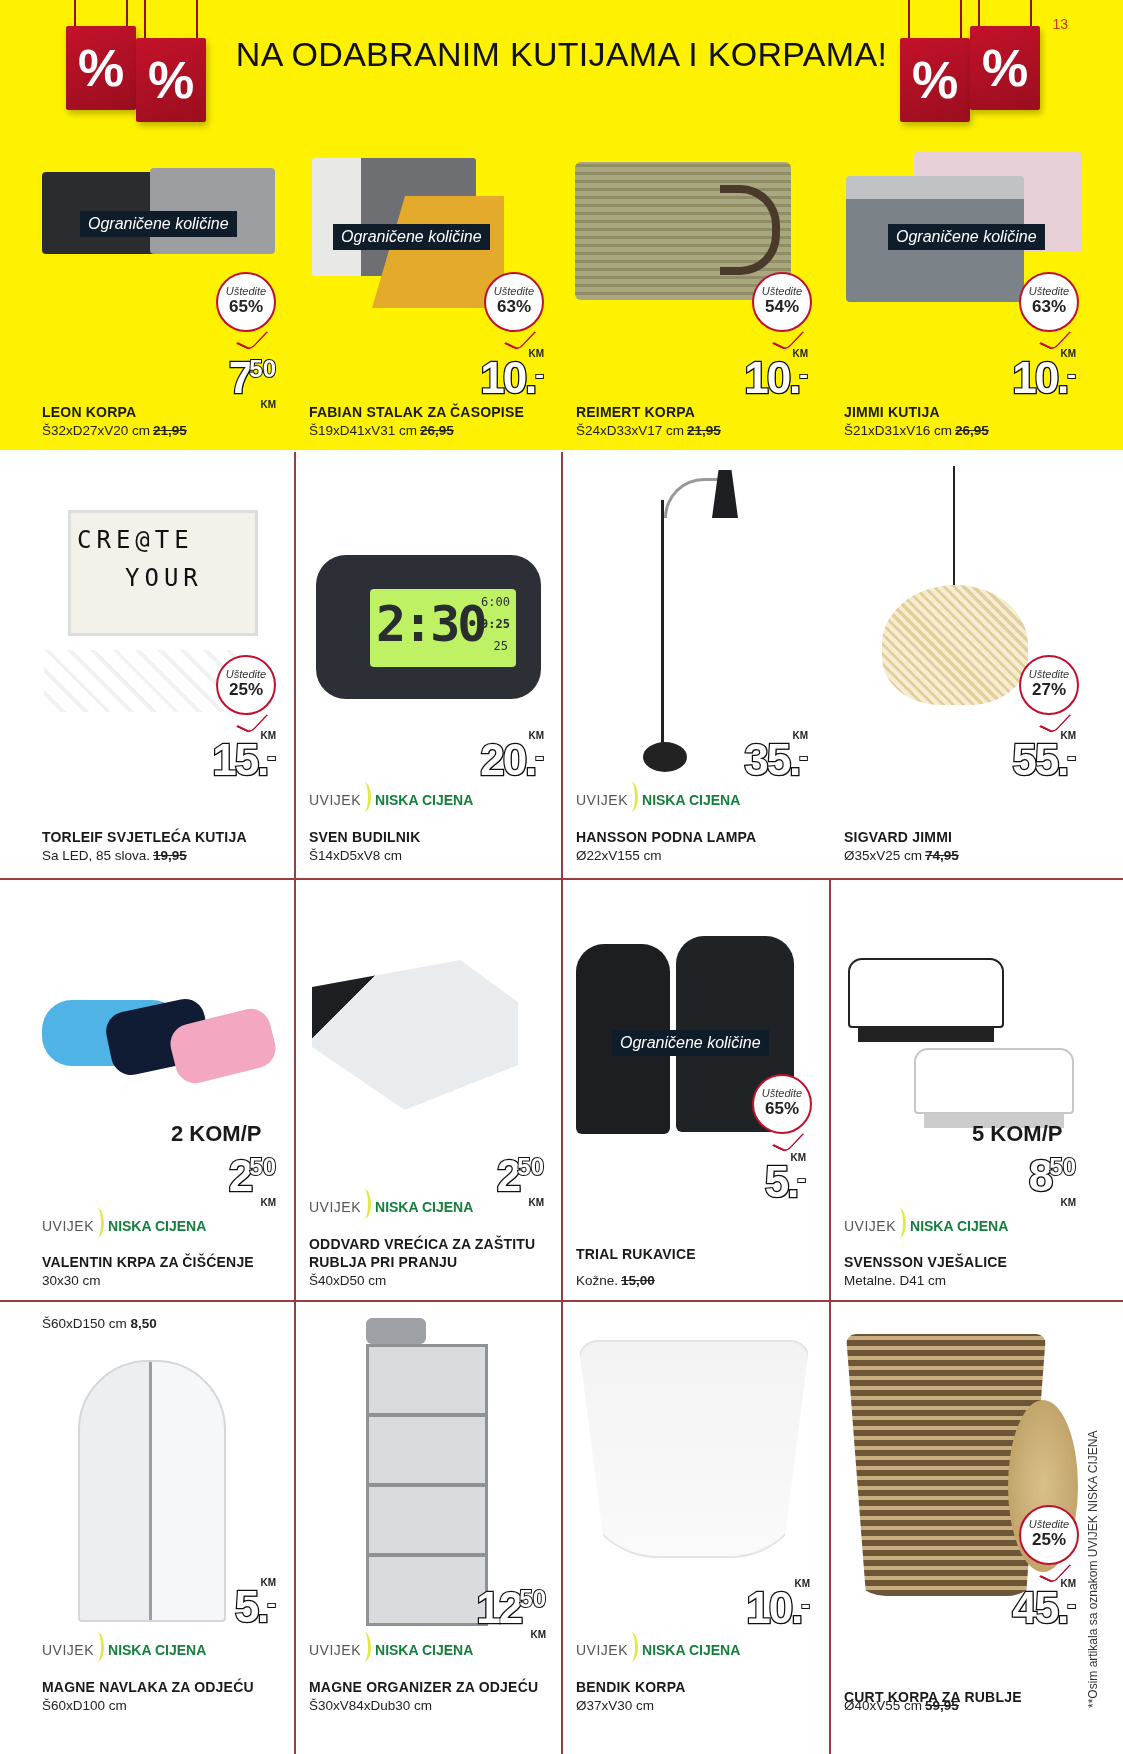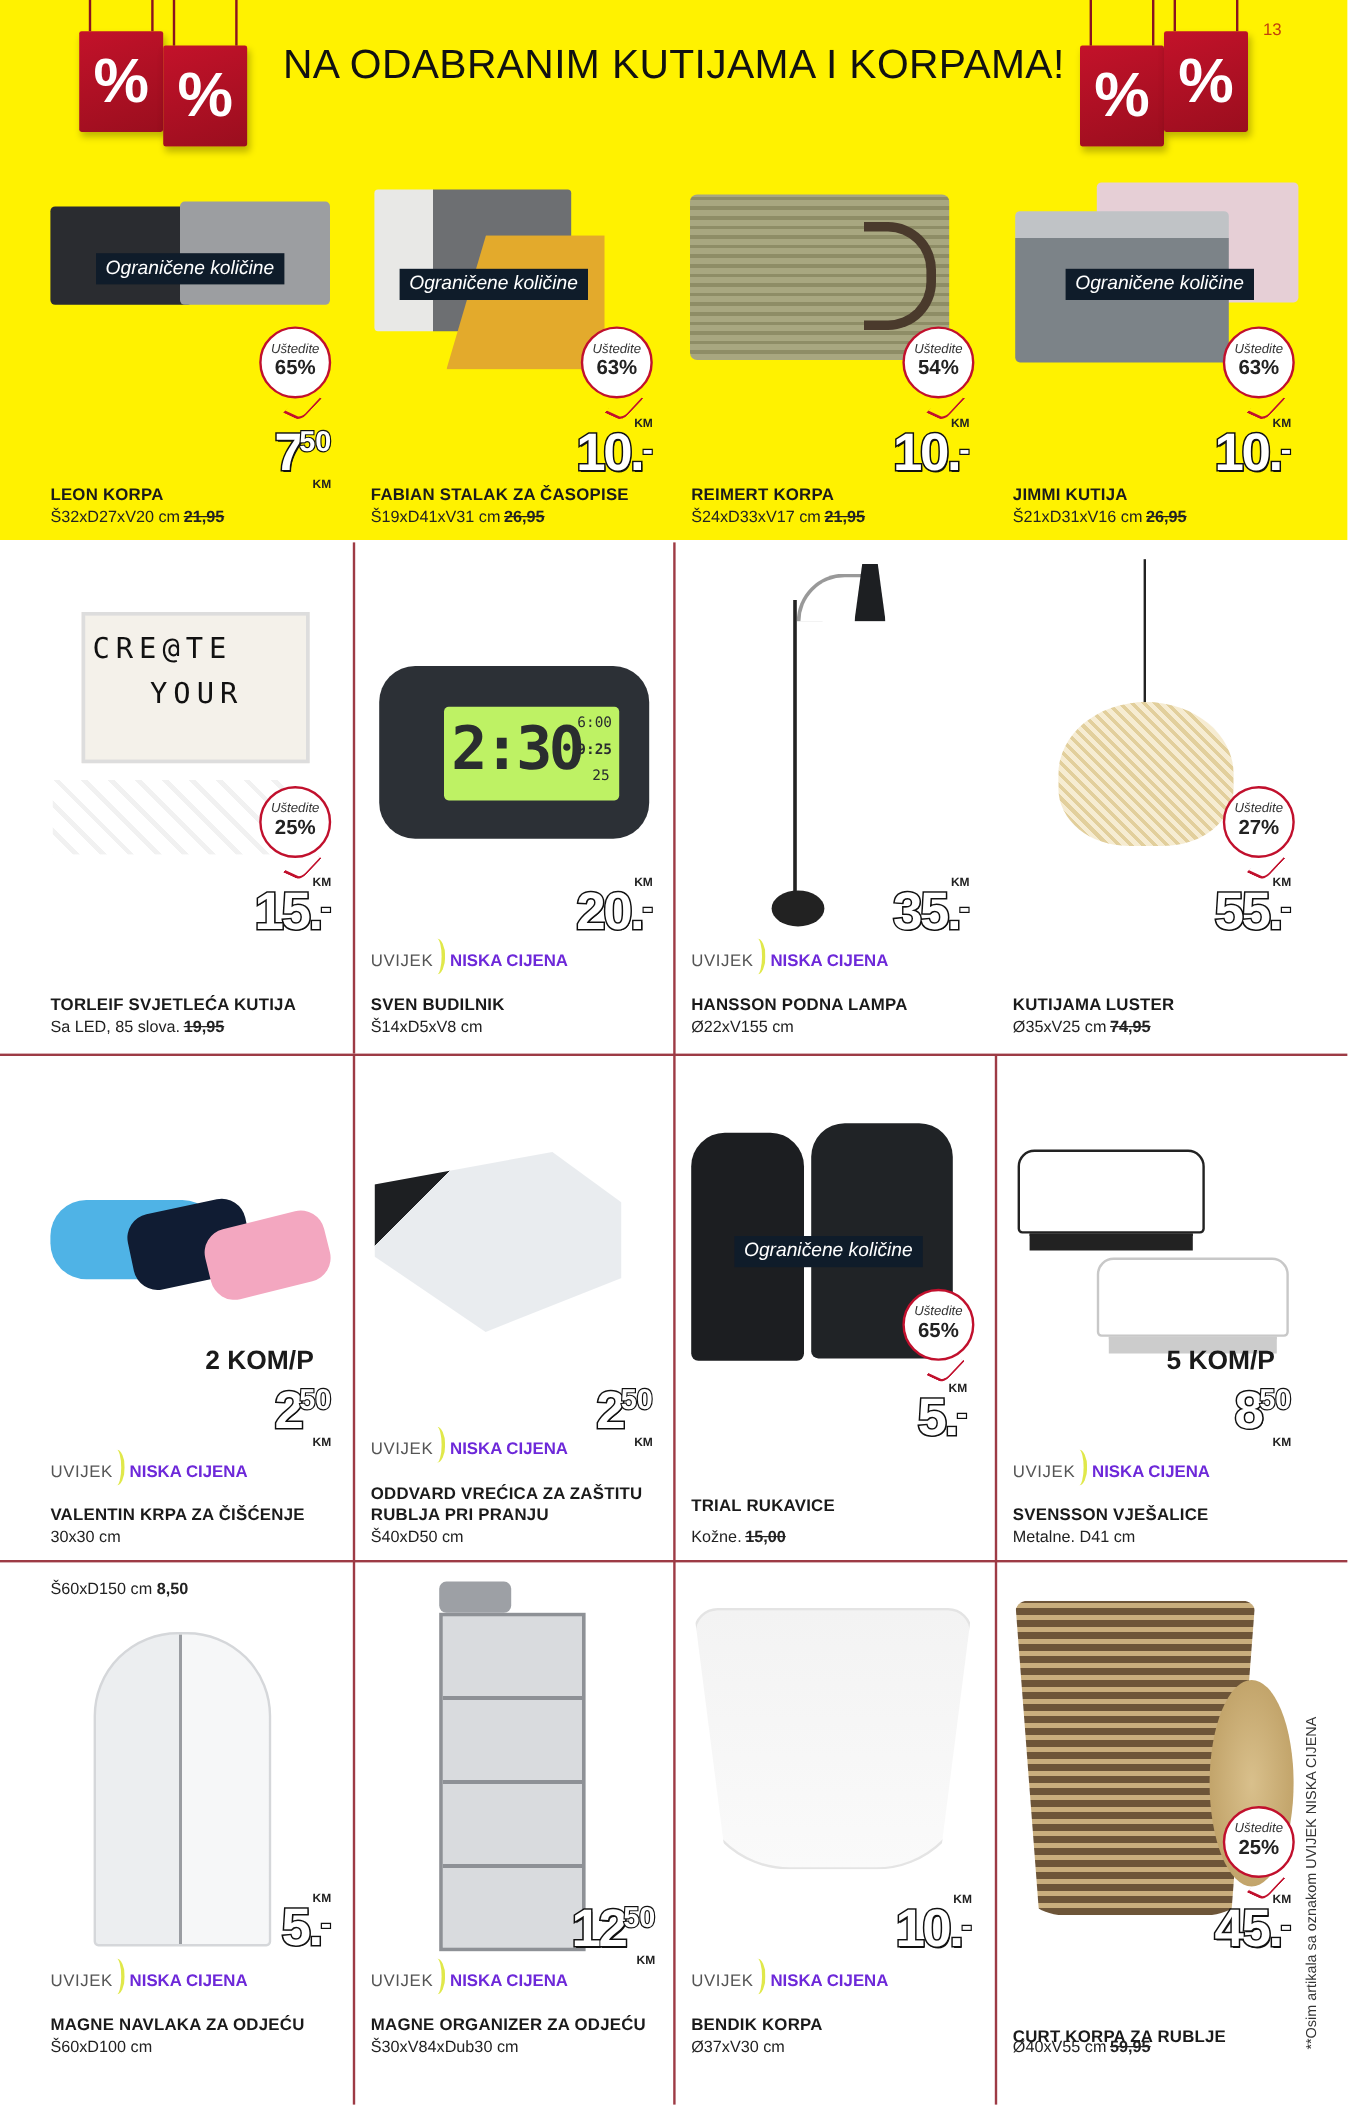--- a/index.html
+++ b/index.html
@@ -53,21 +53,21 @@
   .price.whole .km { top: -8px; }
   .price .dash { display: inline-block; vertical-align: top; font-size: 26px; font-weight: 900; color: #fff;
                  -webkit-text-stroke: 2px #111; paint-order: stroke fill; line-height: 28px; margin-top: 4px; }
 
   .pack { position: absolute; font-size: 22px; font-weight: 700; color: #1a1a1a; white-space: nowrap; }
 
   .unc { position: absolute; white-space: nowrap; font-size: 14px; }
   .unc .u { color: #555; letter-spacing: 0.5px; }
   .unc .arc { display: inline-block; width: 14px; height: 30px; border-right: 3px solid #e0e84a;
               border-radius: 0 50% 50% 0; vertical-align: middle; margin: -8px 4px 0 -4px; }
-  .unc .n { font-weight: 700; color: #6d28d9; }
+  .unc .n { font-weight: 700; color: #15803d; }
 
   .vline { position: absolute; width: 1.5px; background: #9d3b45; }
   .hline { position: absolute; height: 1.5px; background: #9d3b45; }
 
   .side-note { position: absolute; left: 1086px; top: 1708px; transform: rotate(-90deg); transform-origin: 0 0;
                font-size: 12px; color: #333; white-space: nowrap; }
 
   
   .shape { position: absolute; }
 </style>
@@ -246,21 +246,21 @@
     <div class="shape" style="left:953px;top:466px;width:2px;height:120px;background:#222;"></div>
     <div class="shape" style="left:882px;top:585px;width:146px;height:120px;border-radius:50% 50% 40% 40%;background:repeating-linear-gradient(45deg,#e2cf9c 0 3px,#f6ecd2 3px 7px),#e8d7a9;"></div>
     <div class="save" style="left:1019px;top:655px;">
       <span class="lbl">Uštedite</span>
         <span class="val">27%</span>
     </div>
     <div class="price whole" style="left:994px;top:738px;width:82px;">
       <span class="int">55.</span><span class="dash">-</span>
       <span class="km">KM</span>
     </div>
-    <div class="name" style="left:844px;top:829px;">KUTIJAMA LUSTER</div>
+    <div class="name" style="left:844px;top:829px;">SIGVARD JIMMI</div>
     <div class="dims" style="left:844px;top:848px;">
       <span>Ø35xV25 cm</span><s>74,95</s>
     </div>
   </div>
 
   <div class="cell" style="left:0;top:0;">
     <div class="shape" style="left:42px;top:1000px;width:140px;height:66px;background:#4fb3e6;border-radius:30px;"></div>
     <div class="shape" style="left:108px;top:1005px;width:100px;height:64px;background:#101c33;border-radius:20px;transform:rotate(-12deg);"></div>
     <div class="shape" style="left:172px;top:1016px;width:102px;height:60px;background:#f3a7c0;border-radius:20px;transform:rotate(-14deg);"></div>
     <div class="pack" style="left:171px;top:1121px;">2 KOM/P</div>

